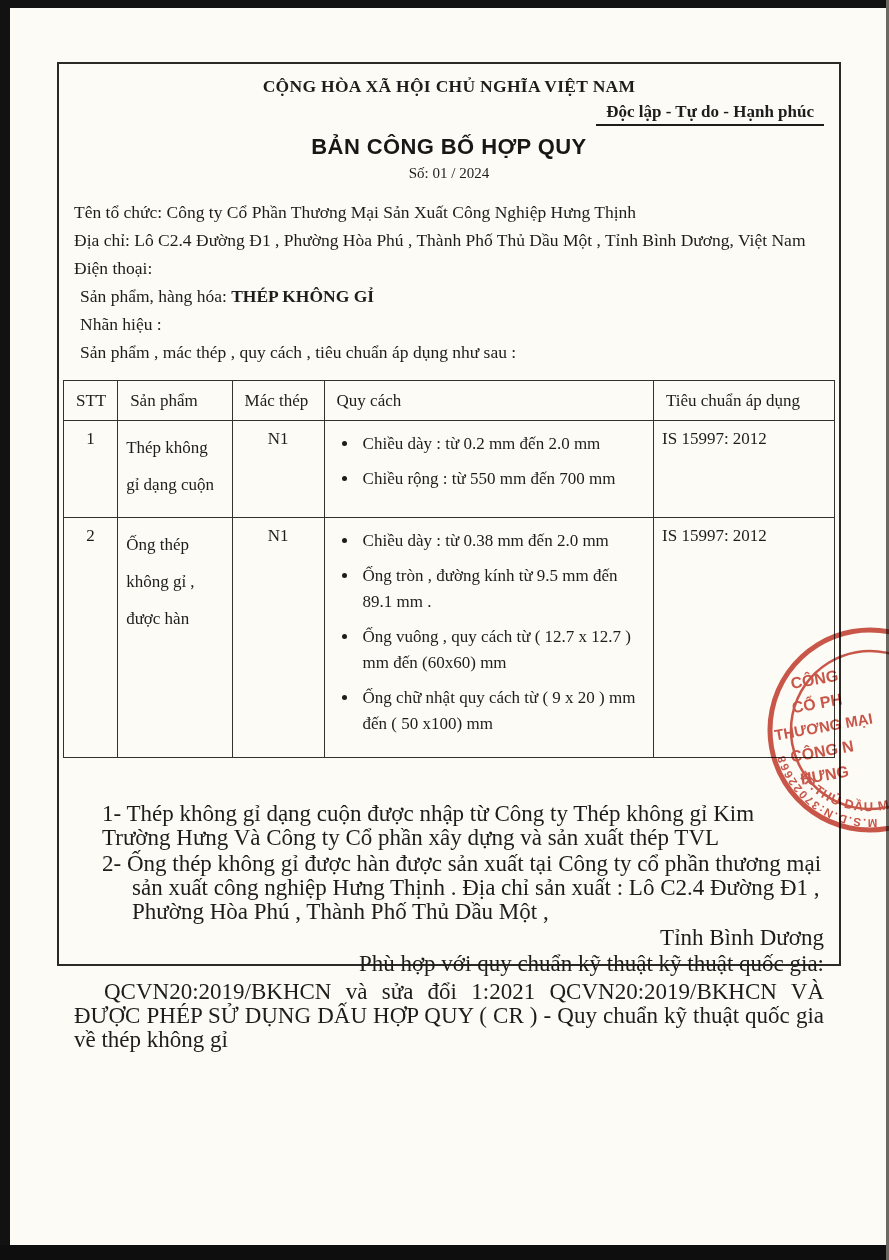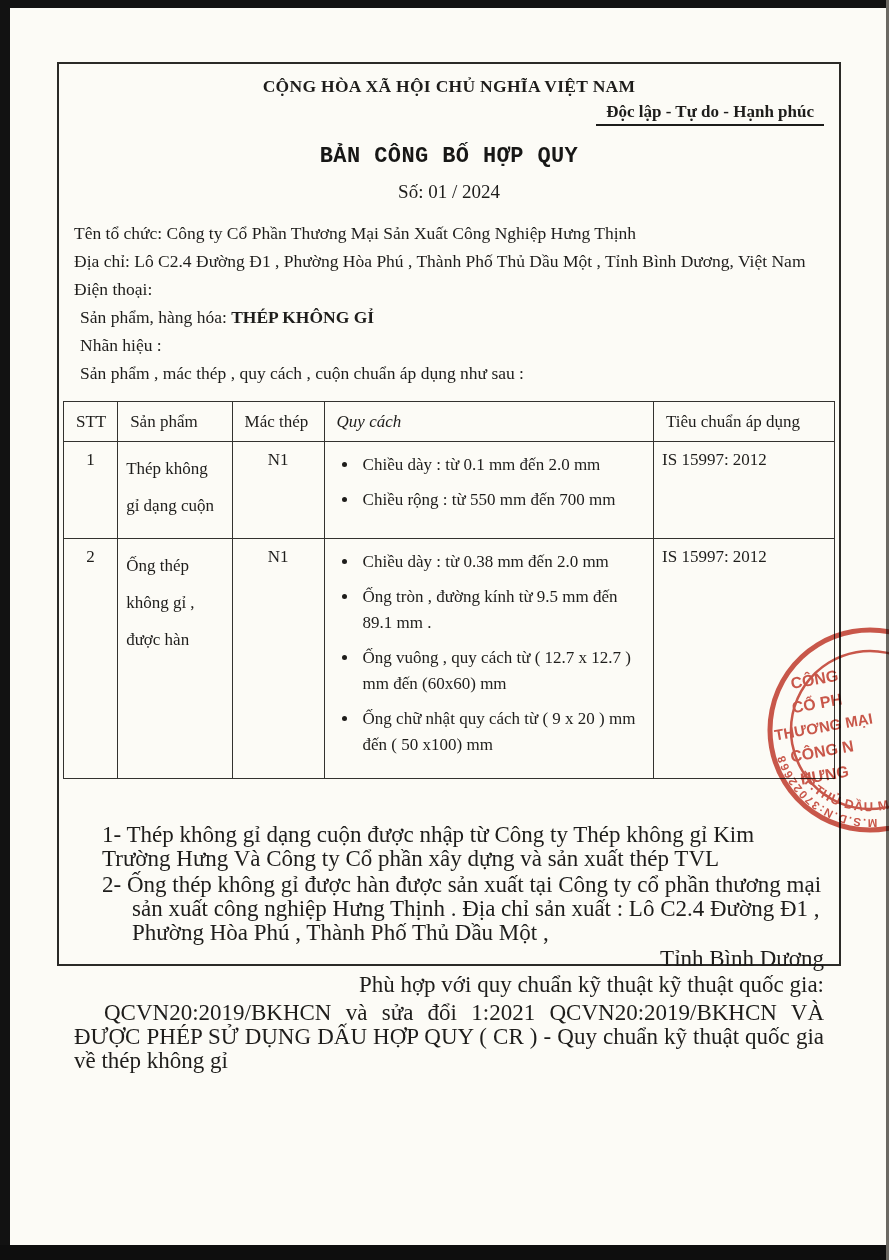--- a/index.html
+++ b/index.html
@@ -13,36 +13,36 @@
   .edge-bottom { position:absolute; left:0; bottom:0; width:100%; height:15px; background:#0e0e0e; }
   .edge-right  { position:absolute; top:0; right:0; width:3px; height:100%; background:#6b6862; }
 
   .frame { position:absolute; left:57px; top:62px; width:784px; height:904px;
            border:2px solid #2b2a27; padding:12px 15px 0 15px; }
 
   .nat-line1 { text-align:center; font-weight:bold; font-size:17.5px; letter-spacing:.3px; }
   .nat-line2 { text-align:right; margin-top:5px; font-size:17px; font-weight:bold; }
   .nat-line2 span { display:inline-block; padding:0 10px 2px 10px; border-bottom:2px solid #1c1c1a; }
 
-  .doc-title { text-align:center; margin-top:18px; font-family:Liberation Mono, monospace;
+  .doc-title { text-align:center; margin-top:8px; font-family:Liberation Sans, sans-serif;
                font-weight:bold; font-size:22px; letter-spacing:.4px; color:#171716; }
-  .doc-no    { text-align:center; margin-top:12px; font-size:19px; }
+  .doc-no    { text-align:center; margin-top:5px; font-size:15px; }
 
   .body-text { margin-top:16px; font-size:17.5px; line-height:28px; }
   .body-text p { margin:0; }
   .p-indent { padding-left:6px; }
 
   table.products { border-collapse:collapse; margin-top:14px; margin-left:-11px;
                    width:calc(100% + 22px); font-size:17px; }
   table.products th, table.products td { border:1.5px solid #33322f; vertical-align:top; padding:8px; }
   table.products th { font-weight:normal; vertical-align:middle; text-align:left; height:40px; padding-left:12px; }
   th.c-stt, td.c-stt { text-align:center; width:7%; padding-left:8px; }
   th.c-prod  { width:14.8%; }
   th.c-grade { width:11.9%; }
-  th.c-spec  { width:42.6%;font-style:italic; }
+  th.c-spec  { width:42.6%; }
   th.c-std   { width:23.4%; }
   td.c-grade { text-align:center; }
   tr.row-1 { height:97px; }
   tr.row-2 { height:240px; }
   td.c-spec ul { margin:2px 0 0 26px; }
   td.c-spec li { margin-bottom:9px; padding-left:4px; line-height:26px; }
   td.c-prod { line-height:37px; padding-left:12px; }
   td.c-std  { padding-left:10px; }
 
   .notes { margin-top:44px; font-size:23px; line-height:24px; }
@@ -75,41 +75,41 @@
 
     <div class="doc-title">BẢN CÔNG BỐ HỢP QUY</div>
     <div class="doc-no">Số: 01 / 2024</div>
 
     <div class="body-text">
       <p>Tên tổ chức: Công ty Cổ Phần Thương Mại Sản Xuất Công Nghiệp Hưng Thịnh</p>
       <p>Địa chỉ: Lô C2.4 Đường Đ1 , Phường Hòa Phú , Thành Phố Thủ Dầu Một , Tỉnh Bình Dương, Việt Nam</p>
       <p>Điện thoại:</p>
       <p class="p-indent"><span>Sản phẩm, hàng hóa: </span><strong>THÉP KHÔNG GỈ</strong></p>
       <p class="p-indent">Nhãn hiệu :</p>
-      <p class="p-indent">Sản phẩm , mác thép , quy cách , cuộn chuẩn áp dụng như sau :</p>
+      <p class="p-indent">Sản phẩm , mác thép , quy cách , tiêu chuẩn áp dụng như sau :</p>
     </div>
 
     <table class="products">
       <thead>
         <tr>
           <th class="c-stt">STT</th>
           <th class="c-prod">Sản phẩm</th>
           <th class="c-grade">Mác thép</th>
           <th class="c-spec">Quy cách</th>
           <th class="c-std">Tiêu chuẩn áp dụng</th>
         </tr>
       </thead>
       <tbody>
         <tr class="row-1">
           <td class="c-stt">1</td>
           <td class="c-prod">Thép không gỉ dạng cuộn</td>
           <td class="c-grade">N1</td>
           <td class="c-spec">
             <ul>
-              <li>Chiều dày : từ 0.1 mm đến 2.0 mm</li>
+              <li>Chiều dày : từ 0.2 mm đến 2.0 mm</li>
               <li>Chiều rộng : từ 550 mm đến 700 mm</li>
             </ul>
           </td>
           <td class="c-std">IS 15997: 2012</td>
         </tr>
         <tr class="row-2">
           <td class="c-stt">2</td>
           <td class="c-prod">Ống thép không gỉ , được hàn</td>
           <td class="c-grade">N1</td>
           <td class="c-spec">

